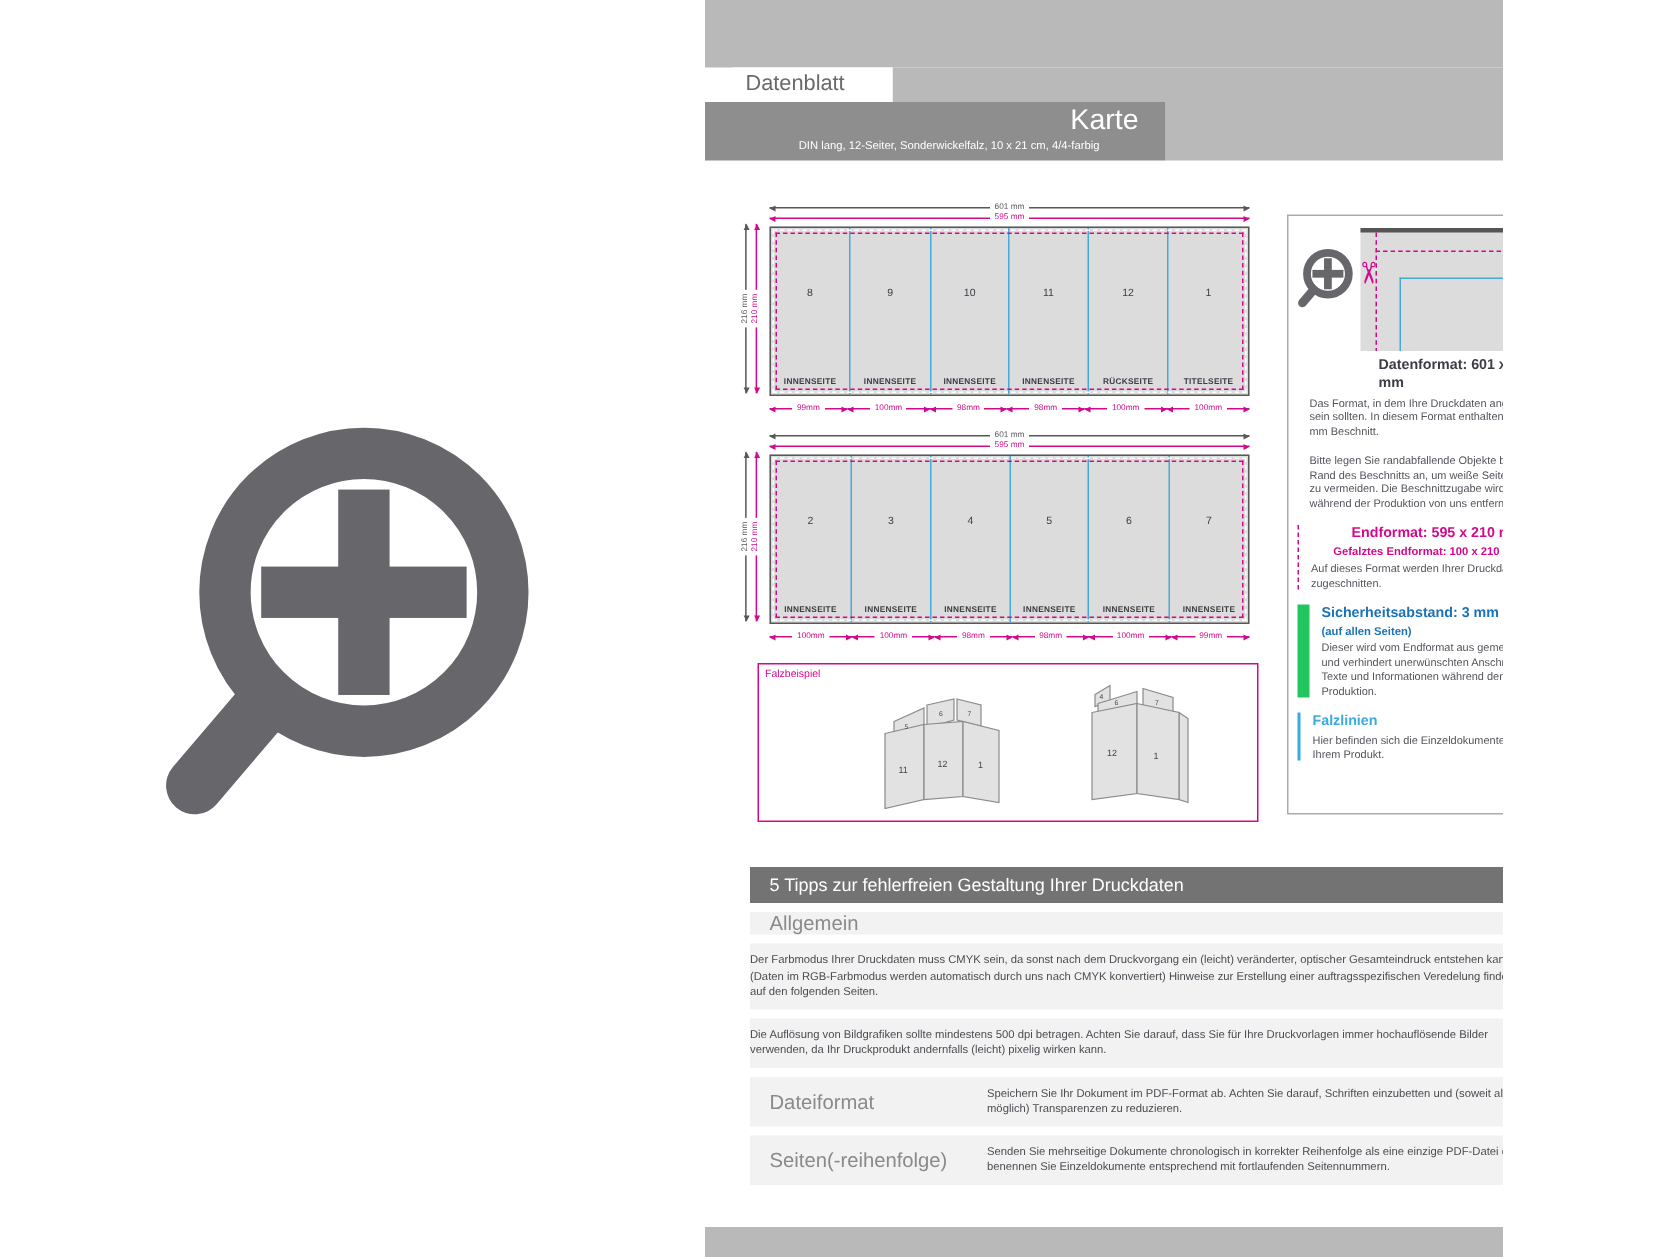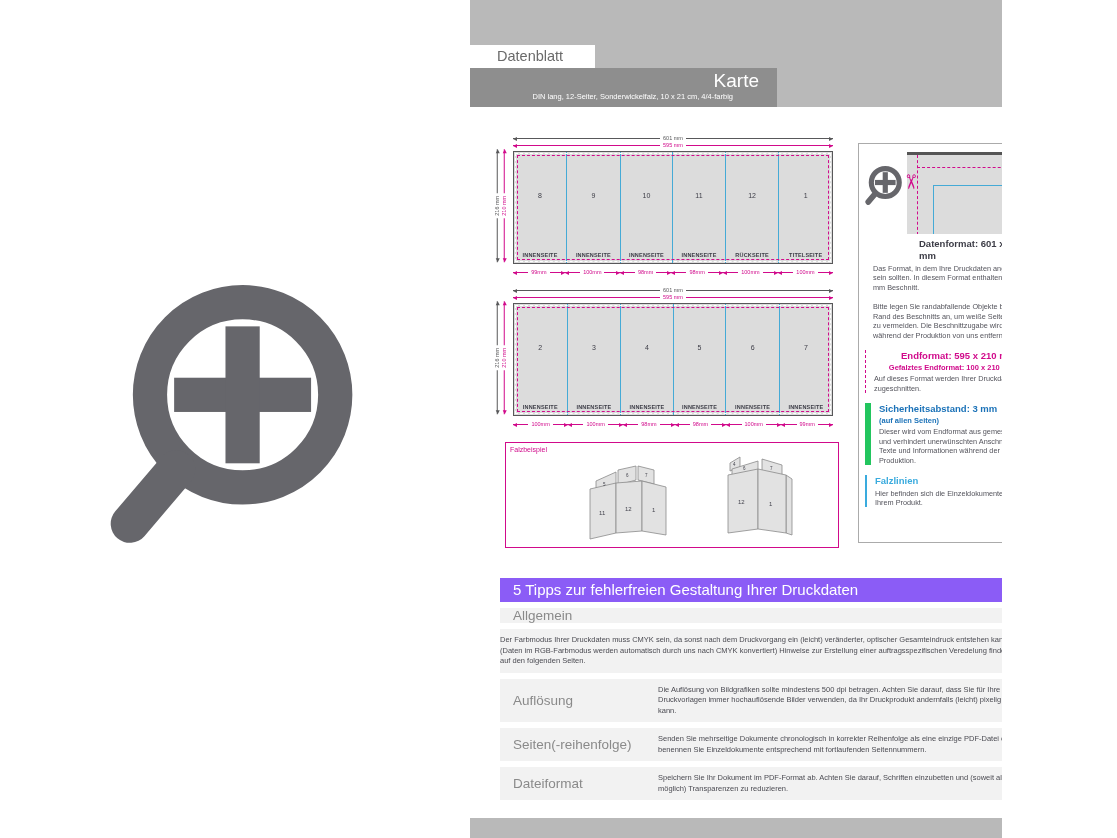--- a/index.html
+++ b/index.html
@@ -71,34 +71,34 @@
   .cl.mh{top:12px;left:10px;right:0;border-top:1.5px dashed #d10a8b;}
   .cl.mv{left:10px;top:0;bottom:0;border-left:1.5px dashed #d10a8b;}
   .cl.bh{top:30px;left:26px;right:0;border-top:1.5px solid #45aad6;}
   .cl.bv{left:26px;top:30px;bottom:0;border-left:1.5px solid #45aad6;}
   .scissors{position:absolute;left:42px;top:26px;font-size:20px;color:#d10a8b;
        transform:rotate(90deg);line-height:1;}
   .small-mag{position:absolute;left:3px;top:18px;width:38px;height:44px;}
   .sec{margin:0 8px 10px 6px;padding-left:8px;font-size:7.3px;line-height:1.3;color:#54545c;}
   .sec.plain{border-left:none;padding-left:8px;}
   .sec.end{border-left:1.5px dashed #d10a8b;}
-  .sec.safe{border-left:6px solid #22c55e;}
+  .sec.safe{border-left:8px solid #22c55e;}
   .sec.falz{border-left:2px solid #3aabde;}
   .stitle{font-size:9.5px;font-weight:bold;margin-bottom:1px;}
   .stitle.dark{color:#3c3c46;padding-left:46px;}
   .stitle.mag{color:#d10a8b;margin-left:27px;}
   .stitle.blue{color:#1b72b8;}
   .stitle.lblue{color:#3aabde;}
   .ssub{font-size:7.5px;font-weight:bold;margin-bottom:1px;}
   .ssub.mag{color:#d10a8b;text-align:center;}
   .ssub.blue{color:#1b72b8;font-weight:bold;}
 
   
   .tips{position:absolute;left:500px;top:578px;width:538px;}
-  .tips-header{height:24px;background:#8b5cf6;color:#fff;font-size:15px;line-height:24px;
+  .tips-header{height:24px;background:#737373;color:#fff;font-size:12px;line-height:24px;
        padding-left:13px;box-sizing:border-box;}
   .tip-row{display:flex;background:#f2f2f2;margin-top:6px;}
   .tip-label{width:158px;min-width:158px;padding-left:13px;display:flex;align-items:center;
        font-size:13.5px;color:#8a8a8a;box-sizing:border-box;}
   .tip-text{flex:1;font-size:7.5px;line-height:1.4;color:#4b4b52;padding:6px 10px 6px 0;}
   .mg-stroke{fill:none;stroke:#66666b;}
   .mg-fill{fill:#66666b;}
 </style>
 </head>
 <body>
@@ -366,26 +366,25 @@
 
   <div class="tips">
     <div class="tips-header">5 Tipps zur fehlerfreien Gestaltung Ihrer Druckdaten</div>
     <div class="tip-row">
       <div class="tip-label">Allgemein</div>
     </div>
     <div class="tip-row">
       <div class="tip-text">Der Farbmodus Ihrer Druckdaten muss CMYK sein, da sonst nach dem Druckvorgang ein (leicht) veränderter, optischer Gesamteindruck entstehen kann. (Daten im RGB-Farbmodus werden automatisch durch uns nach CMYK konvertiert) Hinweise zur Erstellung einer auftragsspezifischen Veredelung finden Sie auf den folgenden Seiten.</div>
     </div>
     <div class="tip-row">
-      <div class="tip-label">Auflösung</div>
       <div class="tip-text">Die Auflösung von Bildgrafiken sollte mindestens 500 dpi betragen. Achten Sie darauf, dass Sie für Ihre Druckvorlagen immer hochauflösende Bilder verwenden, da Ihr Druckprodukt andernfalls (leicht) pixelig wirken kann.</div>
+    </div>
+    <div class="tip-row">
+      <div class="tip-label">Dateiformat</div>
+      <div class="tip-text">Speichern Sie Ihr Dokument im PDF-Format ab. Achten Sie darauf, Schriften einzubetten und (soweit als möglich) Transparenzen zu reduzieren.</div>
     </div>
     <div class="tip-row">
       <div class="tip-label">Seiten(-reihenfolge)</div>
       <div class="tip-text">Senden Sie mehrseitige Dokumente chronologisch in korrekter Reihenfolge als eine einzige PDF-Datei oder benennen Sie Einzeldokumente entsprechend mit fortlaufenden Seitennummern.</div>
     </div>
-    <div class="tip-row">
-      <div class="tip-label">Dateiformat</div>
-      <div class="tip-text">Speichern Sie Ihr Dokument im PDF-Format ab. Achten Sie darauf, Schriften einzubetten und (soweit als möglich) Transparenzen zu reduzieren.</div>
-    </div>
   </div>
 
 </div>
 
 </body></html>

